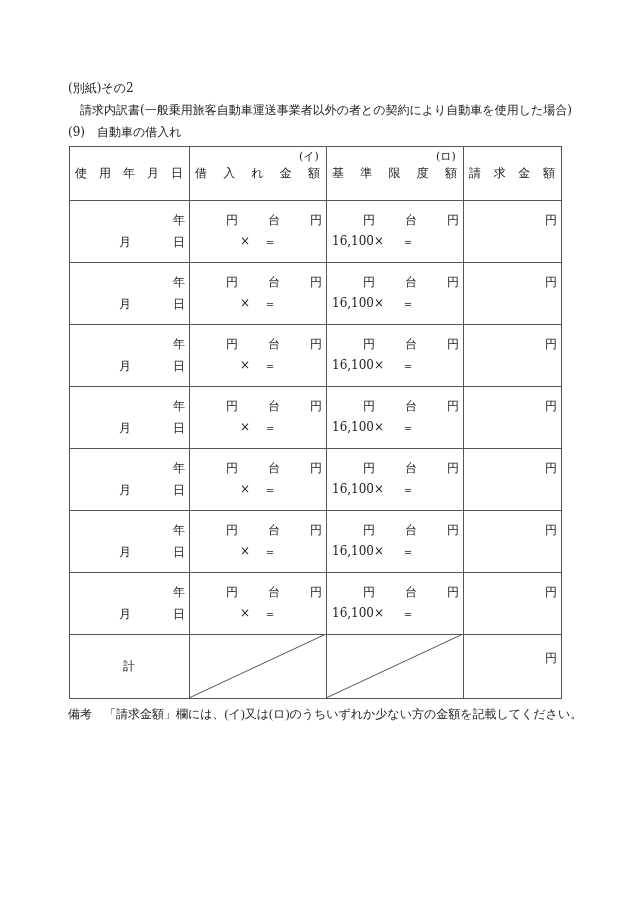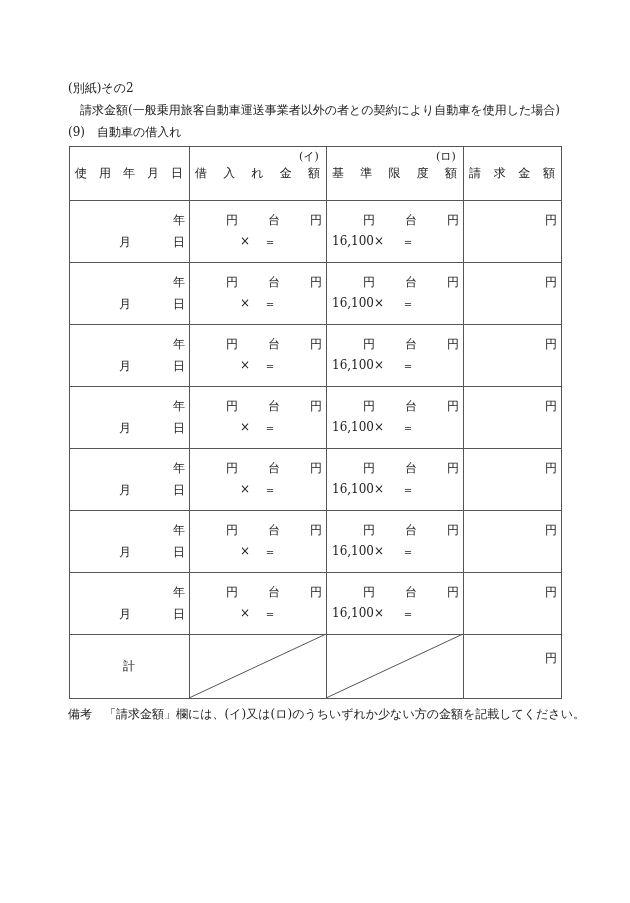--- a/index.html
+++ b/index.html
@@ -5,35 +5,35 @@
     html, body { margin: 0; padding: 0; background: #ffffff; }
     body {
       width: 630px; height: 903px; position: relative; overflow: hidden;
       font-family: "DejaVu Serif", "Liberation Serif", serif;
       color: #222; font-size: 12px;
     }
     .abs { position: absolute; white-space: nowrap; }
     #heading1 { left: 68px; top: 80px; font-size: 12px; }
     #heading2 { left: 80px; top: 102px; font-size: 12px; }
     #heading3 { left: 68px; top: 124px; font-size: 12px; }
-    #note { left: 68px; top: 706px; font-size: 12px; }
+    #note { left: 68px; top: 706px; font-size: 12px; font-family: Liberation Serif, serif; }
 
     .tbl-wrap { position: absolute; left: 69px; top: 146px; width: 493px; height: 553px; }
     .vline { position: absolute; top: 0; bottom: 0; width: 1px; background: #555; }
     .hline { position: absolute; left: 0; right: 0; height: 1px; background: #555; }
     .hdr-text { position: absolute; font-size: 12px; display: flex; justify-content: space-between; }
     .tag { position: absolute; font-size: 11px; }
     .t { position: absolute; font-size: 12px; }
     svg.diag { position: absolute; }
   </style>
 </head>
 <body>
 
 <div class="abs" id="heading1">(別紙)その2</div>
-<div class="abs" id="heading2">請求金額(一般乗用旅客自動車運送事業者以外の者との契約により自動車を使用した場合)</div>
+<div class="abs" id="heading2">請求内訳書(一般乗用旅客自動車運送事業者以外の者との契約により自動車を使用した場合)</div>
 <div class="abs" id="heading3">(9)　自動車の借入れ</div>
 
 <div class="tbl-wrap" id="tbl">
     <div class="vline" style="left: 0px;"></div>
     <div class="vline" style="left: 120px;"></div>
     <div class="vline" style="left: 257px;"></div>
     <div class="vline" style="left: 394px;"></div>
     <div class="vline" style="left: 492px;"></div>
     <div class="hline" style="top: 0px;"></div>
     <div class="hline" style="top: 54px;"></div>

